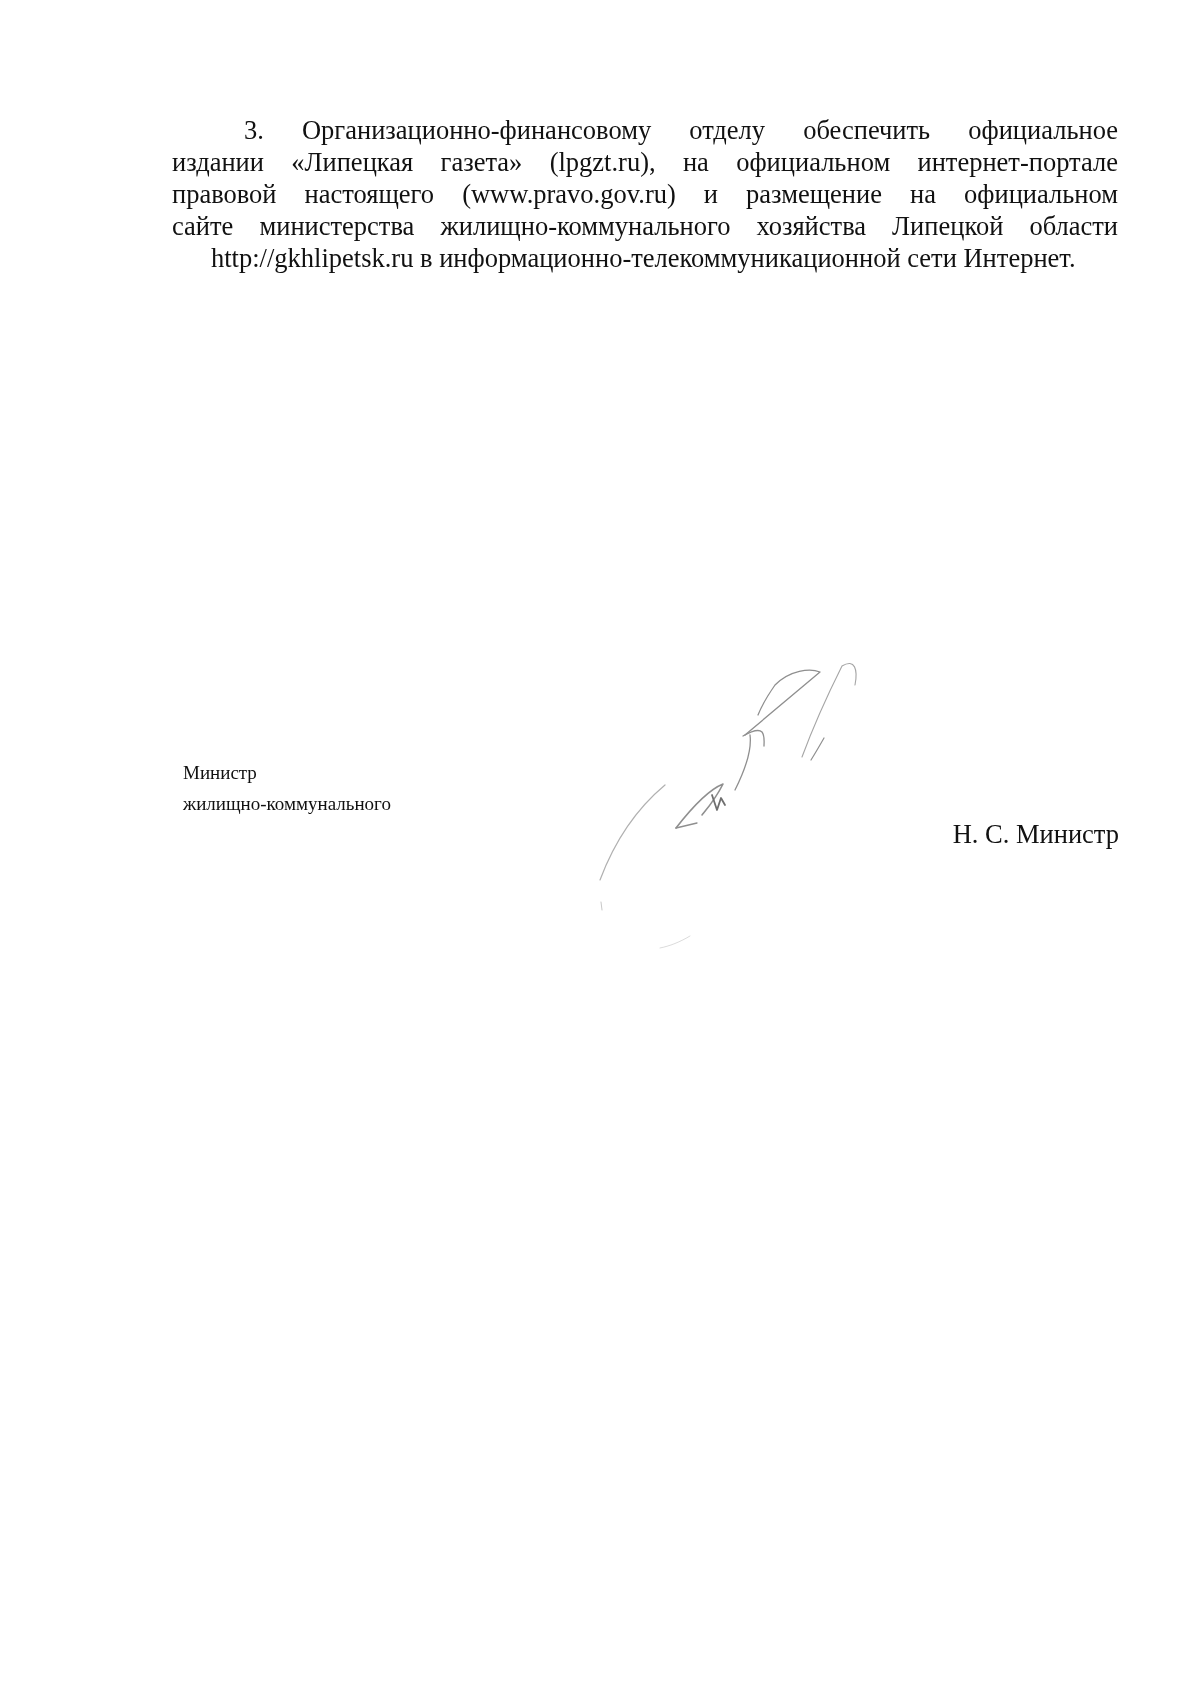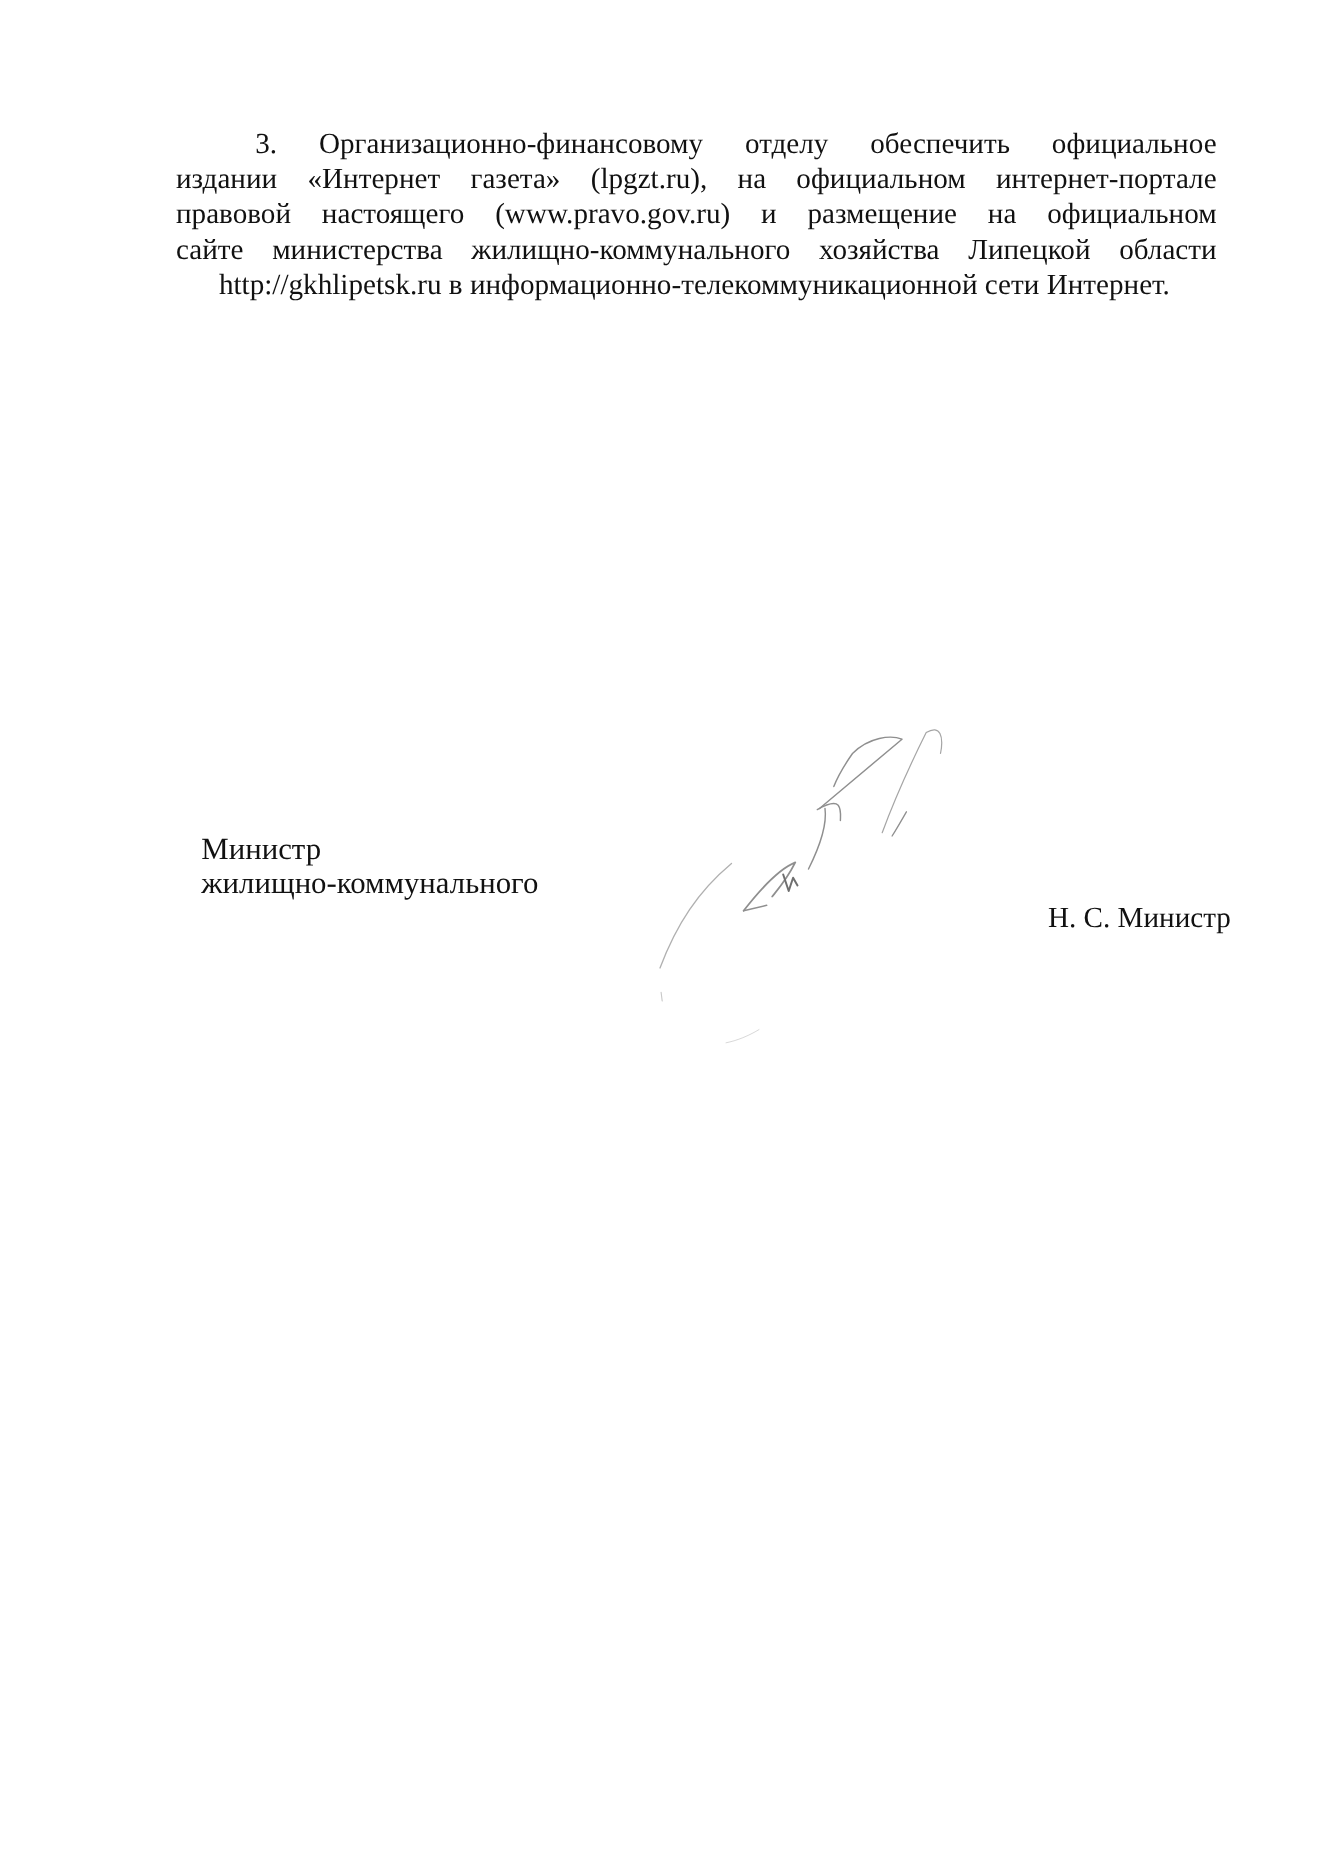--- a/index.html
+++ b/index.html
@@ -17,21 +17,21 @@
     }
     .page {
       position: absolute;
       left: 0; top: 0;
       width: 1200px;
       height: 1697px;
       background: #ffffff;
     }
     .paragraph {
       position: absolute;
-      left: 160px;
+      left: 172px;
       top: 114px;
       width: 946px;
     }
     .para-line {
       display: block;
       font-size: 26.5px;
       line-height: 32px;
       height: 32px;
       white-space: nowrap;
       text-align: justify;
@@ -45,21 +45,21 @@
       margin-left: 39px;
     }
     .signature-block {
       position: absolute;
       left: 183px;
       top: 757px;
       width: 936px;
     }
     .sig-line {
       display: block;
-      font-size: 28px;
+      font-size: 19px;
       line-height: 31px;
       height: 31px;
       white-space: nowrap;
     }
     .signer-name {
       position: absolute;
       right: 0;
       top: 62px;
       font-size: 26.5px;
       line-height: 31px;
@@ -73,21 +73,21 @@
       height: 320px;
     }
   </style>
 </head>
 <body>
 
 <div class="page">
 
   <div class="paragraph">
     <span class="para-line first">3. Организационно-финансовому отделу обеспечить официальное</span>
-    <span class="para-line">издании «Интернет газета» (lpgzt.ru), на официальном интернет-портале</span>
+    <span class="para-line">издании «Липецкая газета» (lpgzt.ru), на официальном интернет-портале</span>
     <span class="para-line">правовой настоящего (www.pravo.gov.ru) и размещение на официальном</span>
     <span class="para-line">сайте министерства жилищно-коммунального хозяйства Липецкой области</span>
     <span class="para-line last">http://gkhlipetsk.ru в информационно-телекоммуникационной сети Интернет.</span>
   </div>
 
   <div class="signature-scrawl">
     <svg width="320" height="320" viewBox="0 0 320 320" fill="none" stroke="#8f8f8f" stroke-linecap="round" stroke-linejoin="round">
 
       <path d="M20 240 C35 200, 55 170, 85 145" stroke-width="1.2" opacity="0.7"></path>
       <path d="M22 270 L21 262" stroke-width="1" opacity="0.5"></path>

